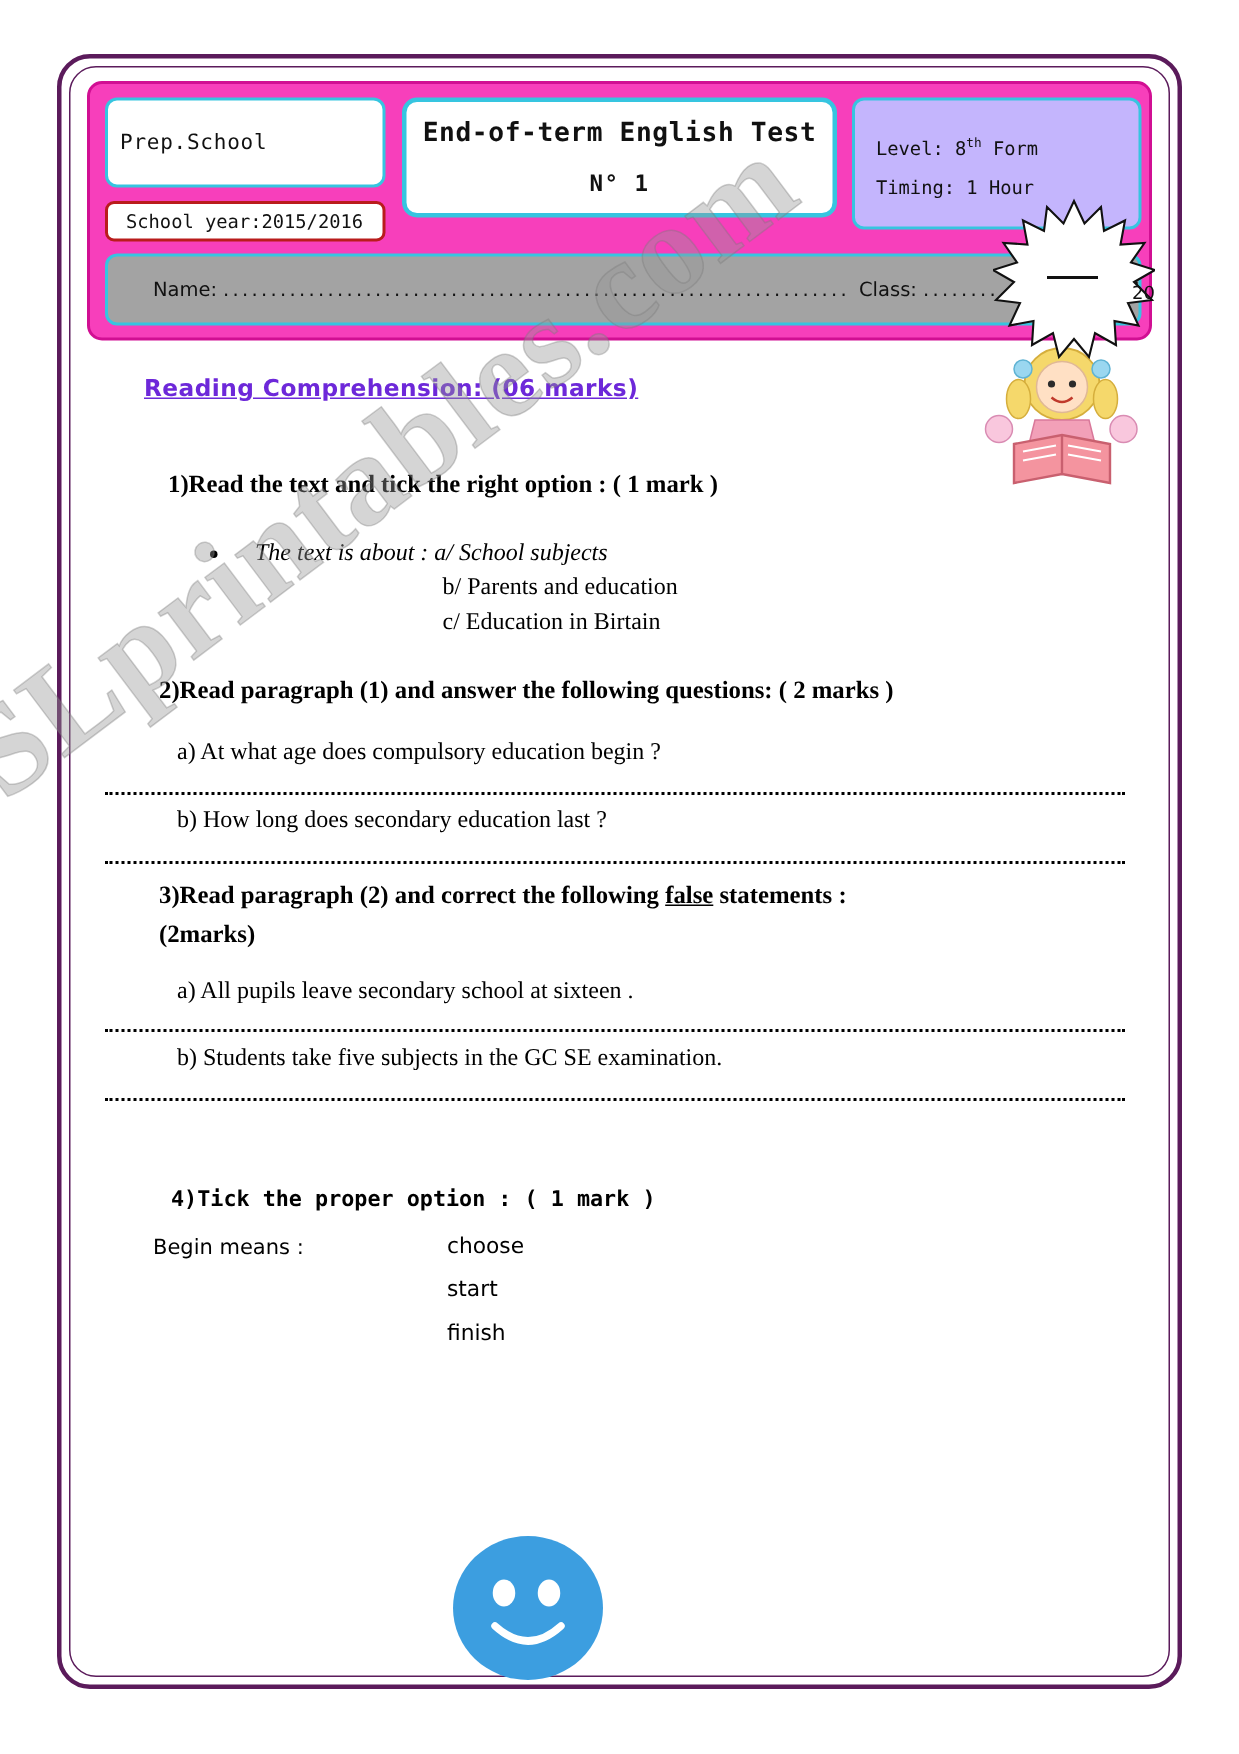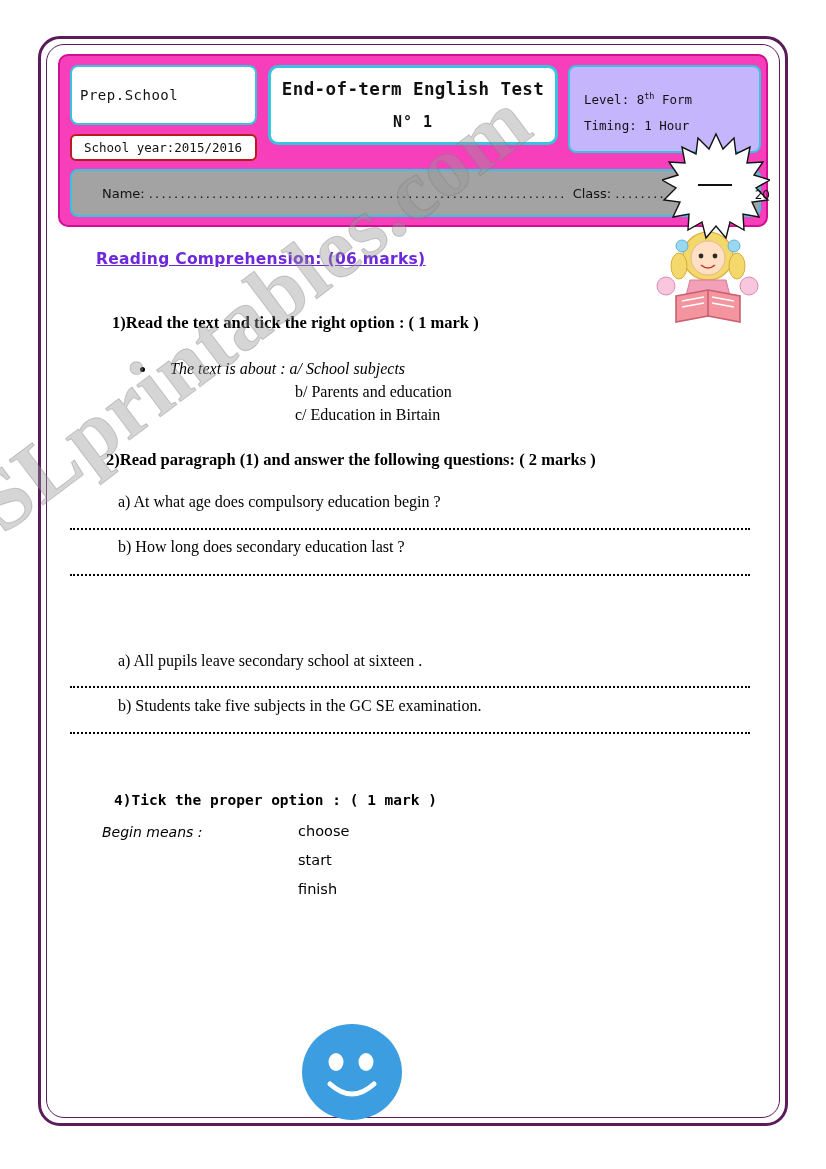--- a/index.html
+++ b/index.html
@@ -271,21 +271,20 @@
     font-family: "DejaVu Sans Mono", monospace;
     font-weight: bold;
     font-size: 14.5px;
   }
   .begin-label {
     position: absolute;
     left: 32px;
     top: 584px;
     font-family: "DejaVu Sans", sans-serif;
     font-size: 14px;
-    font-style: italic;
   }
   .choice {
     position: absolute;
     left: 228px;
     font-family: "DejaVu Sans", sans-serif;
     font-size: 14.5px;
   }
 
   
   .clipart {
@@ -413,20 +412,24 @@
   </div>
 
   <div class="q2">2)Read paragraph (1) and answer the following questions: ( 2 marks )</div>
 
   <div class="qa" style="left:48px; top:253px;">a)  At what age does compulsory education begin ?</div>
   <div class="dots-rule" style="top:288px;"></div>
 
   <div class="qa" style="left:48px; top:298px;">b)  How long does secondary education last ?</div>
   <div class="dots-rule" style="top:334px;"></div>
 
+  <div class="q3">
+    <span>3)Read paragraph (2) and correct the following </span><u>false</u><span> statements :</span><br>
+    <span>(2marks)</span>
+  </div>
 
   <div class="qa" style="left:48px; top:412px;">a)  All pupils leave secondary school at sixteen .</div>
   <div class="dots-rule" style="top:446px;"></div>
 
   <div class="qa" style="left:48px; top:457px;">b)  Students take five subjects in the GC SE  examination.</div>
   <div class="dots-rule" style="top:492px;"></div>
 
   <div class="q4">4)Tick  the proper option  : ( 1 mark )</div>
   <div class="begin-label">Begin means :</div>
 

